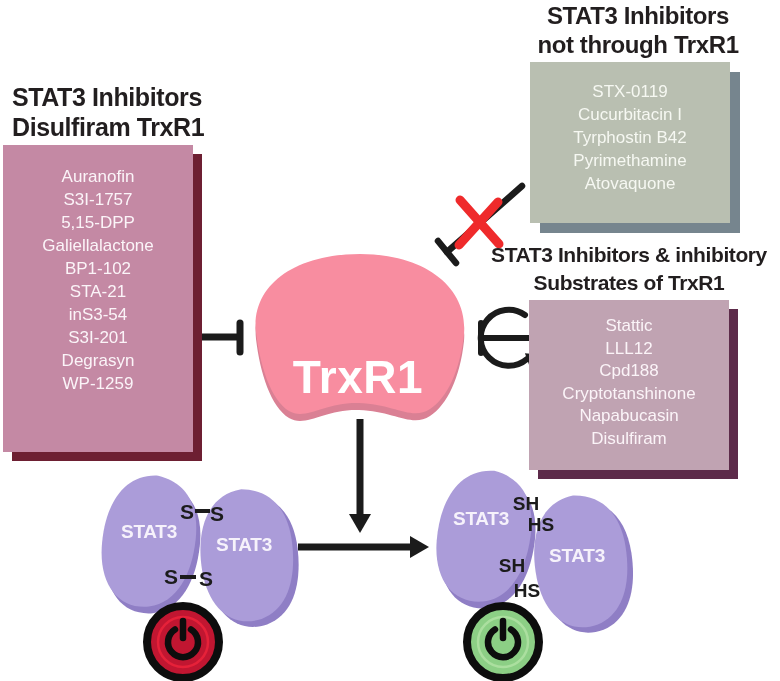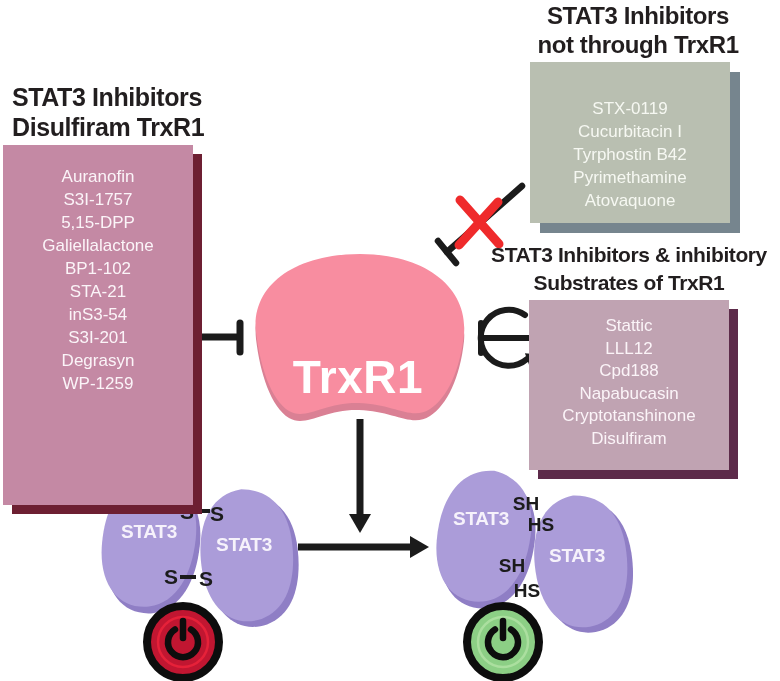--- a/index.html
+++ b/index.html
@@ -9,25 +9,25 @@
   }
   .stage svg.layer{position:absolute;left:0;top:0;z-index:1;}
   .txt{position:absolute;z-index:2;}
   .hdr{font-weight:bold;color:#221e1f;letter-spacing:-0.4px;}
   .hdr-left{left:12px;top:82px;width:220px;font-size:25px;line-height:30px;text-align:left;}
   .hdr-topright{left:518px;top:1px;width:240px;font-size:24px;line-height:29px;text-align:center;}
   .hdr-midright{left:472px;top:241px;width:314px;font-size:21px;line-height:28px;text-align:center;}
   .panel{position:absolute;z-index:2;}
   .panel .items{width:100%;text-align:center;color:#fbf4f8;font-size:17px;}
   .panel .item{white-space:nowrap;}
-  .panel-left{left:3px;top:145px;width:190px;height:360px;background:#c489a4;box-shadow:9px 9px 0 #6d1f32;}
+  .panel-left{left:3px;top:145px;width:190px;height:307px;background:#c489a4;box-shadow:9px 9px 0 #6d1f32;}
   .panel-left .items{padding-top:20px;}
   .panel-left .item{line-height:23px;}
   .panel-topright{left:530px;top:62px;width:200px;height:161px;background:#b9bfb1;box-shadow:10px 10px 0 #76858e;}
-  .panel-topright .items{padding-top:35px;color:#f6f8f2;}
+  .panel-topright .items{padding-top:18px;color:#f6f8f2;}
   .panel-topright .item{line-height:23px;}
   .panel-midright{left:529px;top:300px;width:200px;height:170px;background:#c0a3b2;box-shadow:9px 9px 0 #5d2b4a;}
   .panel-midright .items{padding-top:15px;}
   .panel-midright .item{line-height:22.5px;}
   .trxr1-label{left:258px;top:306px;width:200px;text-align:center;font-size:46px;font-weight:bold;color:#ffffff;letter-spacing:0.5px;margin-top:44px;}
   .stat3-label{width:100px;text-align:center;font-size:19px;font-weight:bold;color:#f6f2fb;letter-spacing:-0.3px;}
   .sl-1{left:99px;top:521px;}
   .sl-2{left:194px;top:534px;}
   .sl-3{left:431px;top:508px;}
   .sl-4{left:527px;top:545px;}
@@ -166,22 +166,22 @@
       <div class="item">Pyrimethamine</div>
       <div class="item">Atovaquone</div>
     </div>
   </div>
 
   <div class="panel panel-midright">
     <div class="items">
       <div class="item">Stattic</div>
       <div class="item">LLL12</div>
       <div class="item">Cpd188</div>
+      <div class="item">Cryptotanshinone</div>
       <div class="item">Napabucasin</div>
-      <div class="item">Cryptotanshinone</div>
       <div class="item">Disulfiram</div>
     </div>
   </div>
 
   <div class="txt trxr1-label">TrxR1</div>
   <div class="txt stat3-label sl-1">STAT3</div>
   <div class="txt stat3-label sl-2">STAT3</div>
   <div class="txt stat3-label sl-3">STAT3</div>
   <div class="txt stat3-label sl-4">STAT3</div>
 

